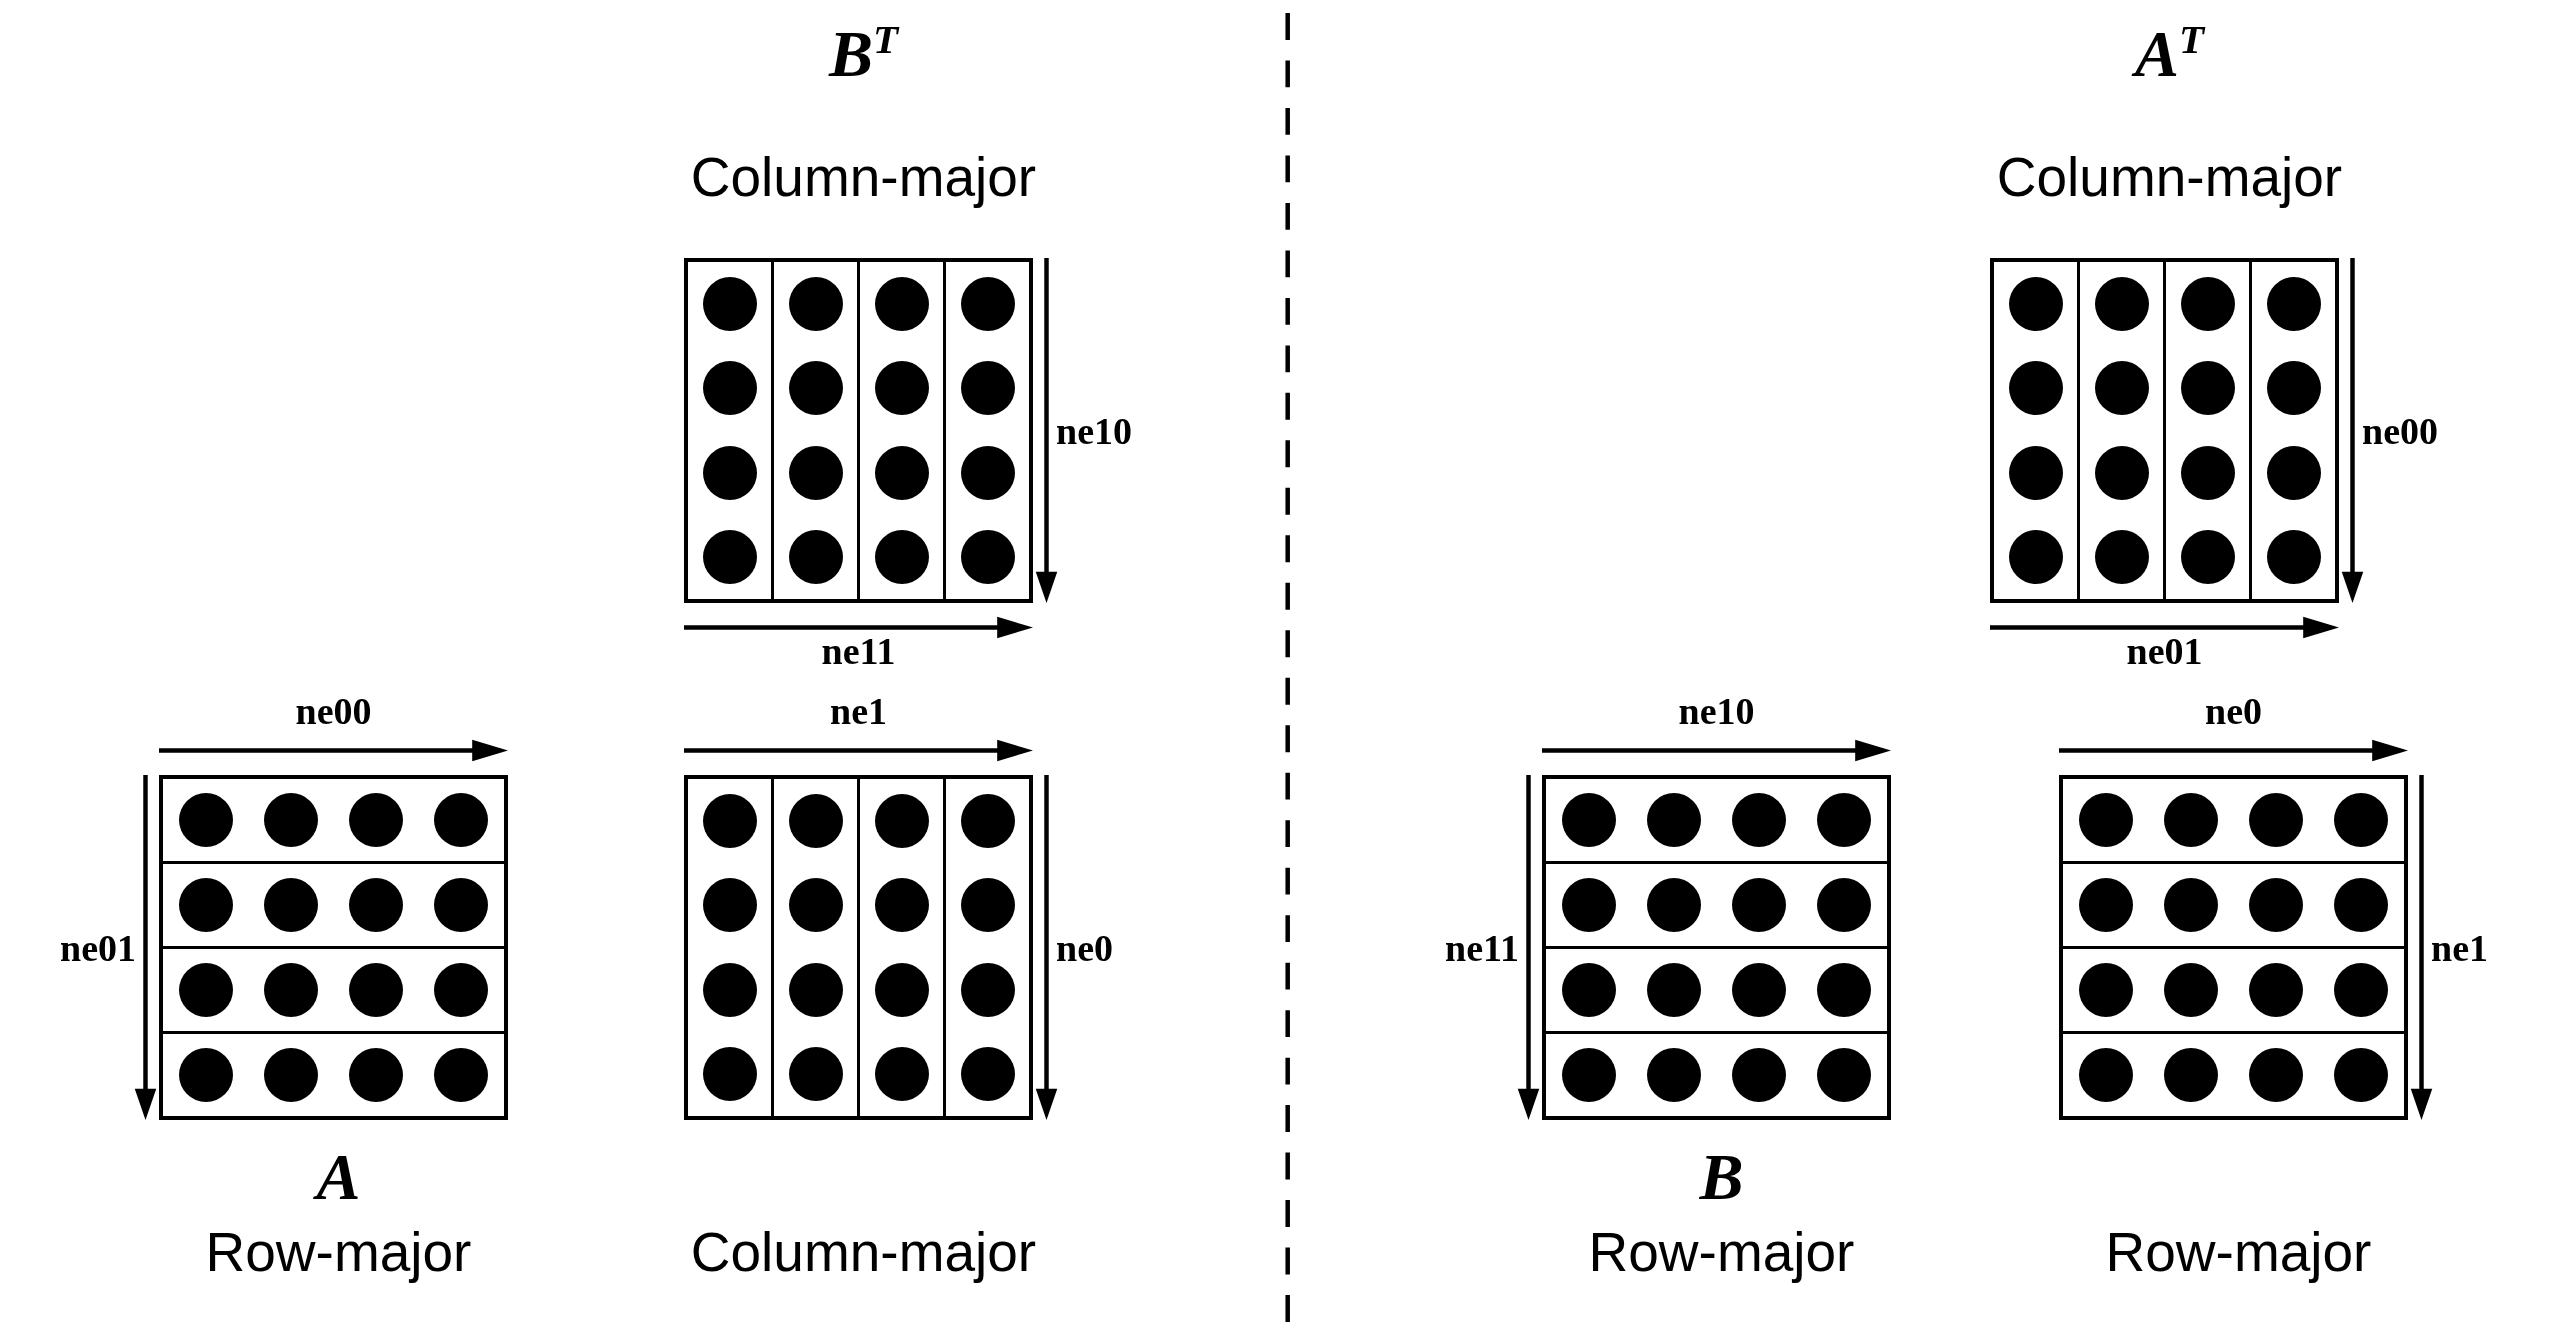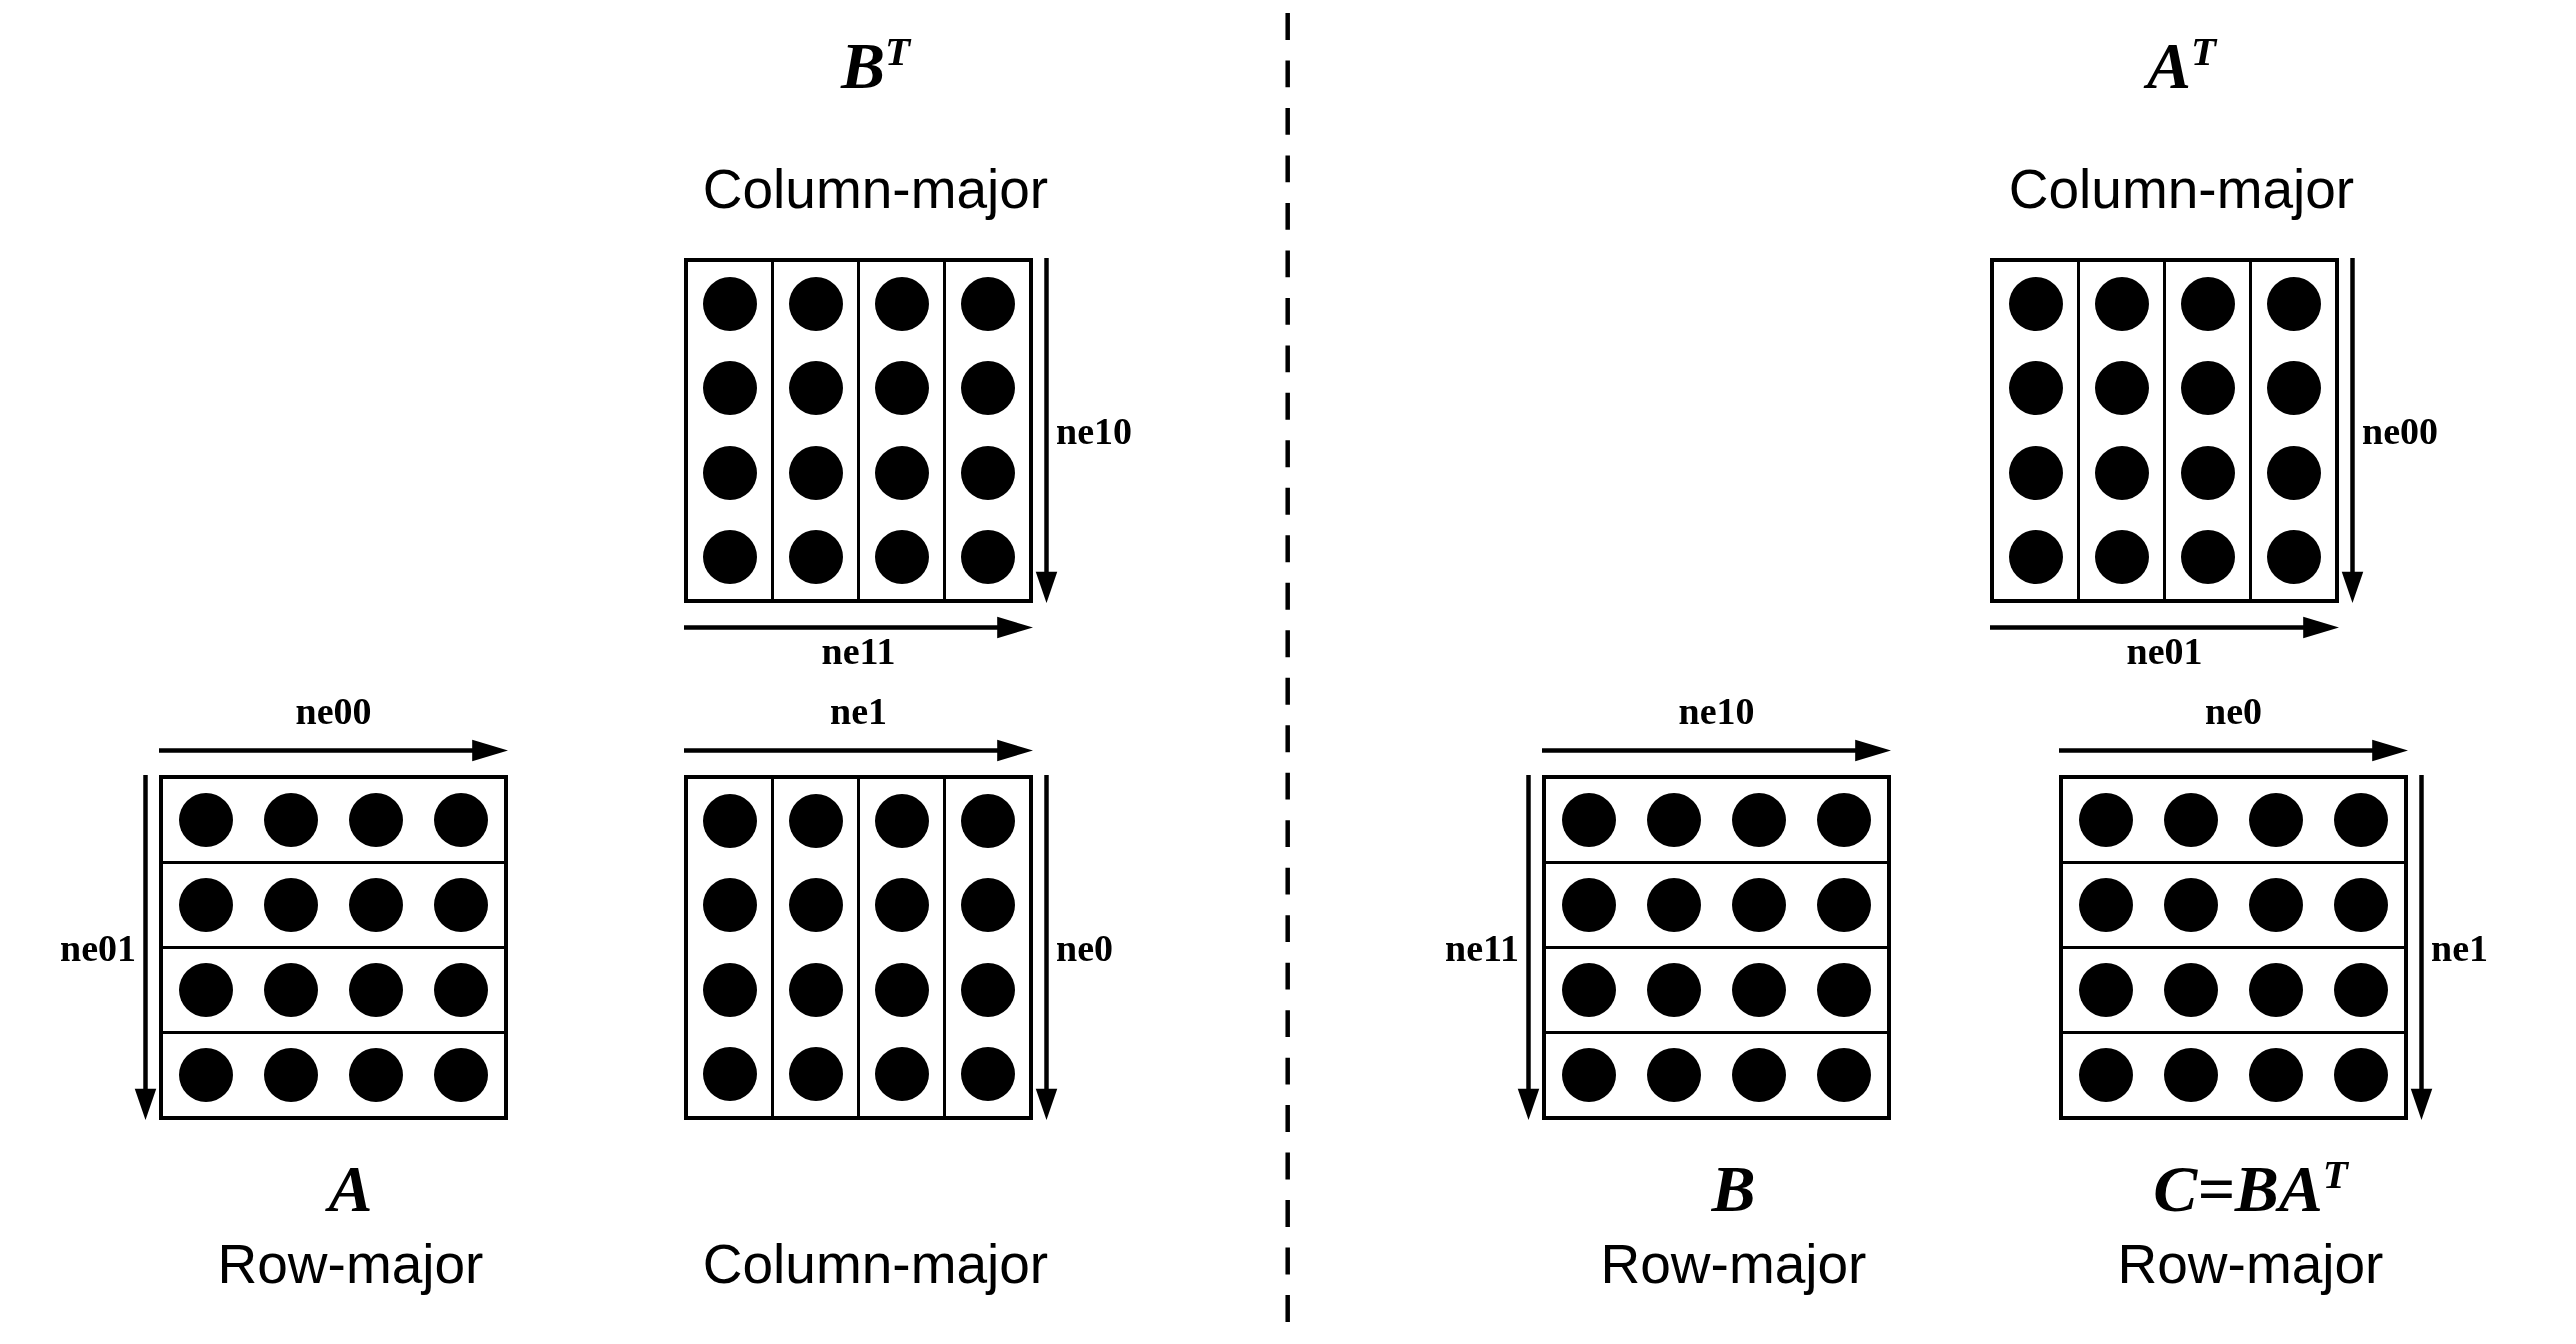--- a/index.html
+++ b/index.html
@@ -23,21 +23,21 @@
     width: 349px;
     height: 1344px;
   }
 
   
   .mtitle, .storage {
     position: absolute;
     left: 50%;
     transform: translateX(-50%);
     white-space: nowrap;
-    margin: 17px;
+    margin: 5px;
   }
   .mtitle {
     font-family: "Liberation Serif", serif;
     font-style: italic;
     font-weight: bold;
     font-size: 66px;
     line-height: 1.1;
   }
   .mtitle sup { font-size: 41px; line-height: 0; }
   .storage {
@@ -376,18 +376,17 @@
       <svg class="arrow arrow-top-side" viewBox="0 0 390 30">
           <line x1="0" y1="15" x2="356" y2="15"></line>
           <polygon points="350,3 350,27 390,15"></polygon>
         </svg>
       <svg class="arrow arrow-right-side" viewBox="0 0 30 385">
           <line x1="15" y1="0" x2="15" y2="356"></line>
           <polygon points="3,350 27,350 15,385"></polygon>
         </svg>
       <div class="nlabel label-right">ne1</div>
     </div>
-    <h2 class="mtitle t-bottom"><span>C</span><span>=BA</span><sup>T</sup></h2>
     <div class="storage s-bottom">Row-major</div>
   </section>
 
 </div>
 
 
 </body></html>

